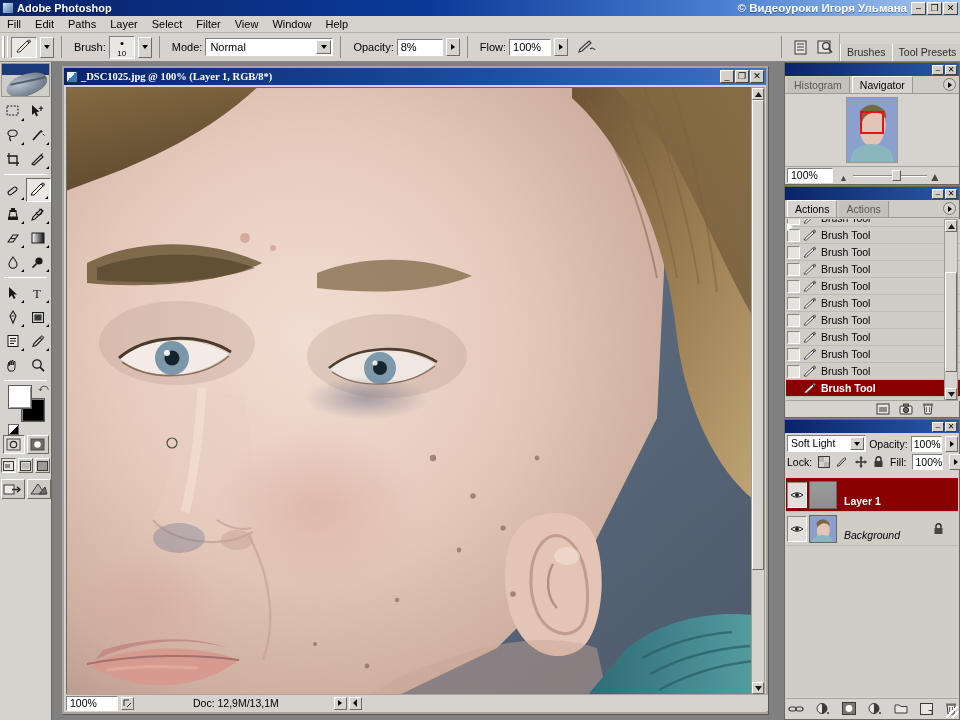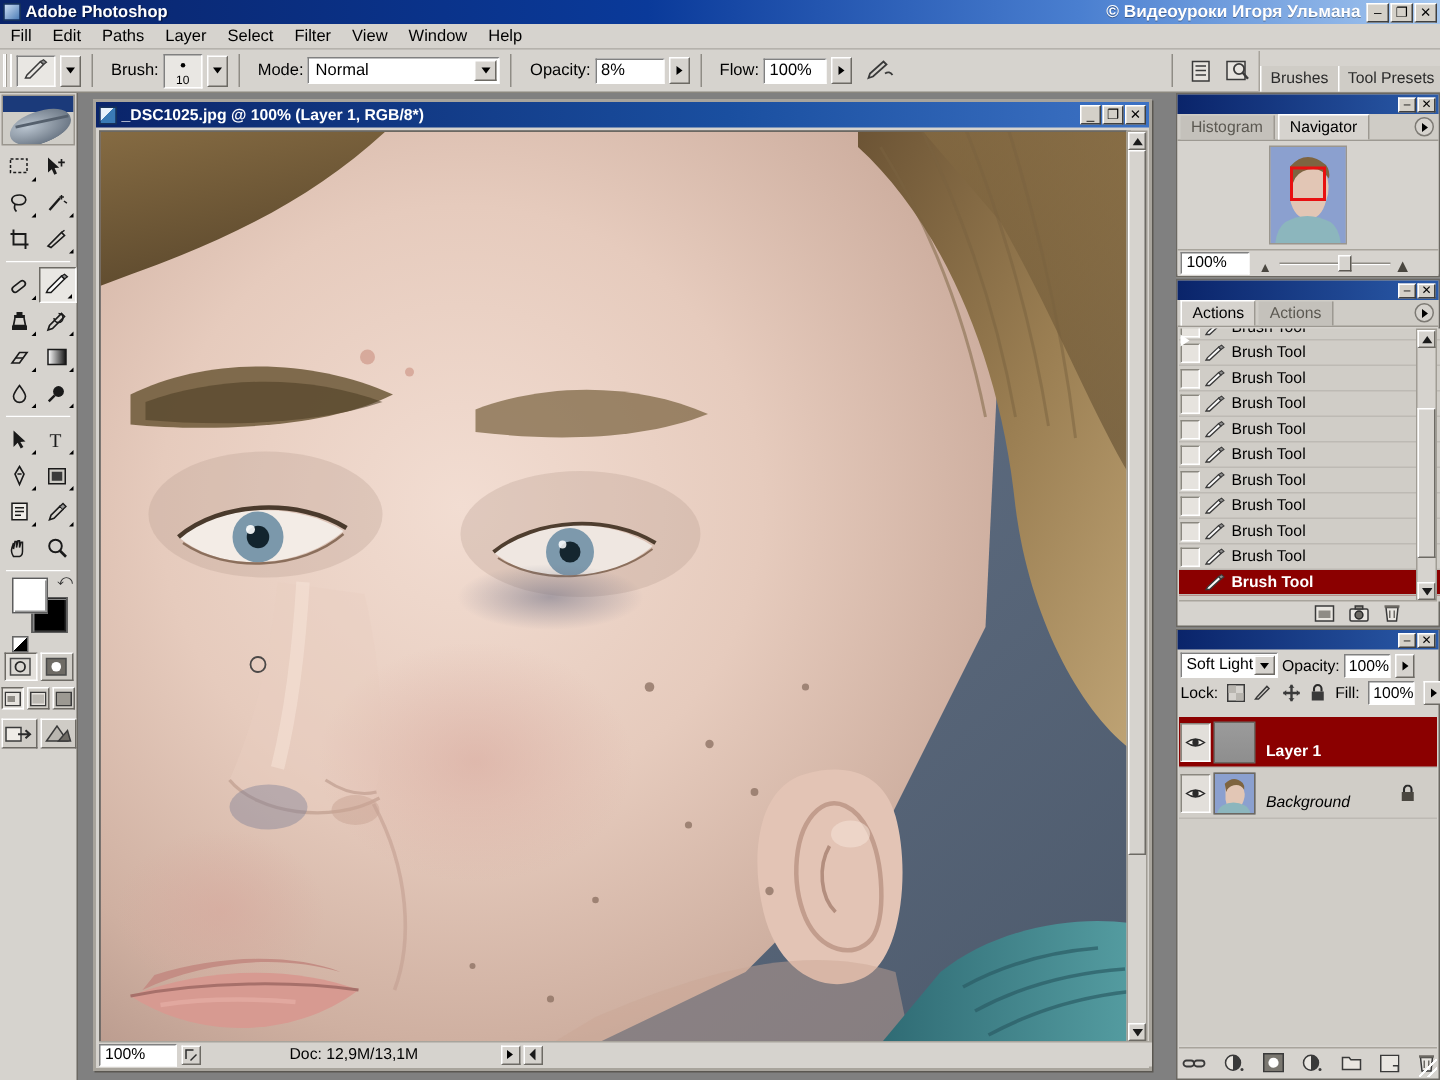--- a/index.html
+++ b/index.html
@@ -224,21 +224,21 @@
     height: 17px; display: flex; align-items: center;
     background: linear-gradient(to right,#0a246a 0%, #1a4fa0 60%, #3d72c4 100%);
     padding-left: 2px;
   }
   .doctitle .dicon {
     width: 12px; height: 12px; margin-right: 3px; flex: none;
     background: linear-gradient(135deg,#e8f1fb 0 45%, #3a7ab5 45% 100%);
     border: 1px solid #17325a;
   }
   .doctitle .dtext {
-    color: #fff; font-size: 10.5px; font-weight: bold; white-space: nowrap;
+    color: #fff; font-size: 10.5px; font-weight: bold; white-space: nowrap; font-family: Liberation Serif, serif;
   }
   .doctitle .dbtns { margin-left: auto; display: flex; gap: 1px; padding-right: 2px; }
   .dbtn {
     width: 14px; height: 13px; background: #d4d0c8;
     border: 1px solid; border-color: #fff #404040 #404040 #fff;
     font-size: 9px; line-height: 11px; text-align: center; color: #000;
   }
   .canvas-area {
     position: absolute; left: 2px; top: 19px; width: 688px; height: 608px;
     overflow: hidden; background: #4a4a4a;
@@ -379,21 +379,21 @@
     position: absolute; left: 1px; right: 1px; bottom: 1px; height: 16px;
     background: #d6d3ce; display: flex; align-items: center;
     justify-content: flex-end; gap: 9px; padding-right: 24px;
     border-top: 1px solid #a8a49c;
   }
 
   
   #layers-panel { top: 419px; width: 176px; height: 301px; }
   .lay-row1 {
     height: 19px; display: flex; align-items: center; gap: 3px;
-    padding: 2px 16px 0 2px;
+    padding: 2px 1px 0 2px;
   }
   .lay-mode {
     display: flex; align-items: stretch; width: 84px; height: 17px;
     background: #fff; border: 1px solid; border-color: #808080 #fff #fff #808080;
   }
   .lay-mode .mval { flex: 1; padding-left: 3px; line-height: 15px; font-size: 10.5px; color: #000; }
   .lay-mode .mbtn {
     width: 14px; background: #d6d3ce; margin: 1px 1px 1px 0;
     border: 1px solid; border-color: #fff #6d6a64 #6d6a64 #fff;
     display: flex; align-items: center; justify-content: center;

